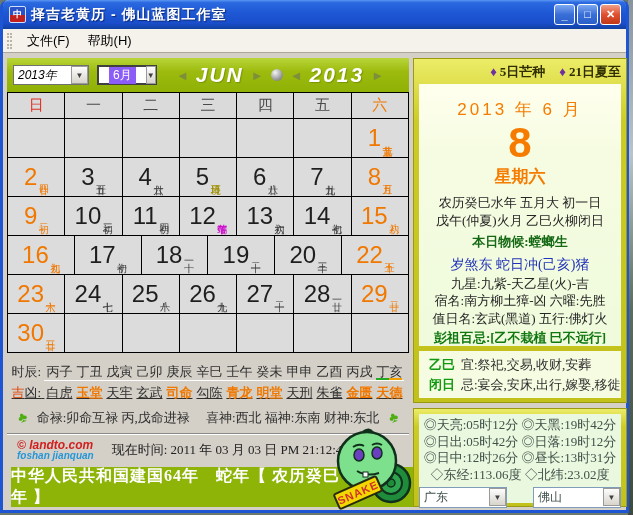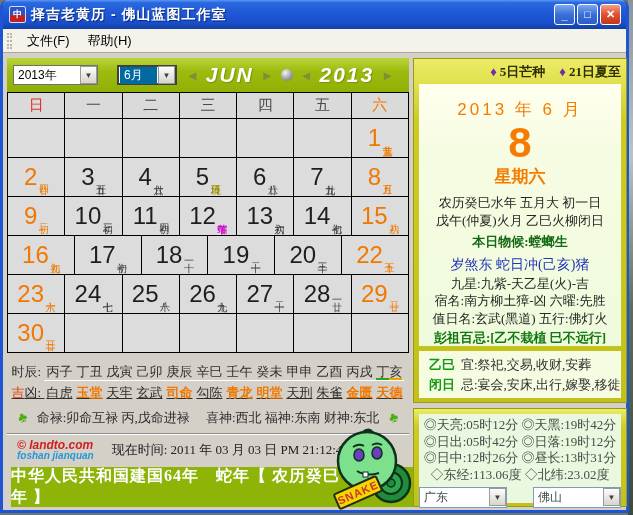--- a/index.html
+++ b/index.html
@@ -41,23 +41,23 @@
 
   
   .cal-header { position:absolute; left:4px; top:5px; width:402px; height:34px;
     background:linear-gradient(180deg,#b9d53a 0%,#9cbb0e 40%,#8fb005 100%);
     display:flex; align-items:center; padding:0 6px; }
   .combo { height:20px; background:#fff; border:1px solid #707070; display:flex; align-items:center; }
   .combo .combo-text { font-size:12px; padding:0 4px; white-space:nowrap; }
   .combo .combo-btn { width:17px; height:18px; margin-left:auto; border:1px solid #9a9a9a;
     background:linear-gradient(180deg,#fdfdfd,#d8d4cc); display:flex; align-items:center; justify-content:center;
     font-size:8px; color:#404040; }
-  .combo.year { width:85px; margin-right:19px; }
+  .combo.year { width:76px; margin-right:8px;font-style:italic; }
   .combo.month { width:60px; border:2px solid #404040; }
-  .combo.month .combo-text { background:#0369a1; color:#fff; flex:1; margin:1px; }
+  .combo.month .combo-text { background:#8b5cf6; color:#fff; flex:1; margin:10px; }
   .cal-nav { flex:1; display:flex; align-items:center; justify-content:center; gap:7px; }
   .nav-arrow { color:#7d8f3a; font-size:13px; }
   .nav-label { color:#fff; font-size:21px; font-weight:bold; font-style:italic;
     letter-spacing:2px; text-shadow:1px 1px 1px #7a9404; }
   .nav-ball { width:12px; height:12px; border-radius:50%;
     background:radial-gradient(circle at 35% 30%,#f4f4f4,#9a9a9a 60%,#6a6a6a); }
 
   
   .cal-table { position:absolute; left:4px; top:39px; width:402px; border:1px solid #000; }
   .week-row, .day-row { display:flex; }

